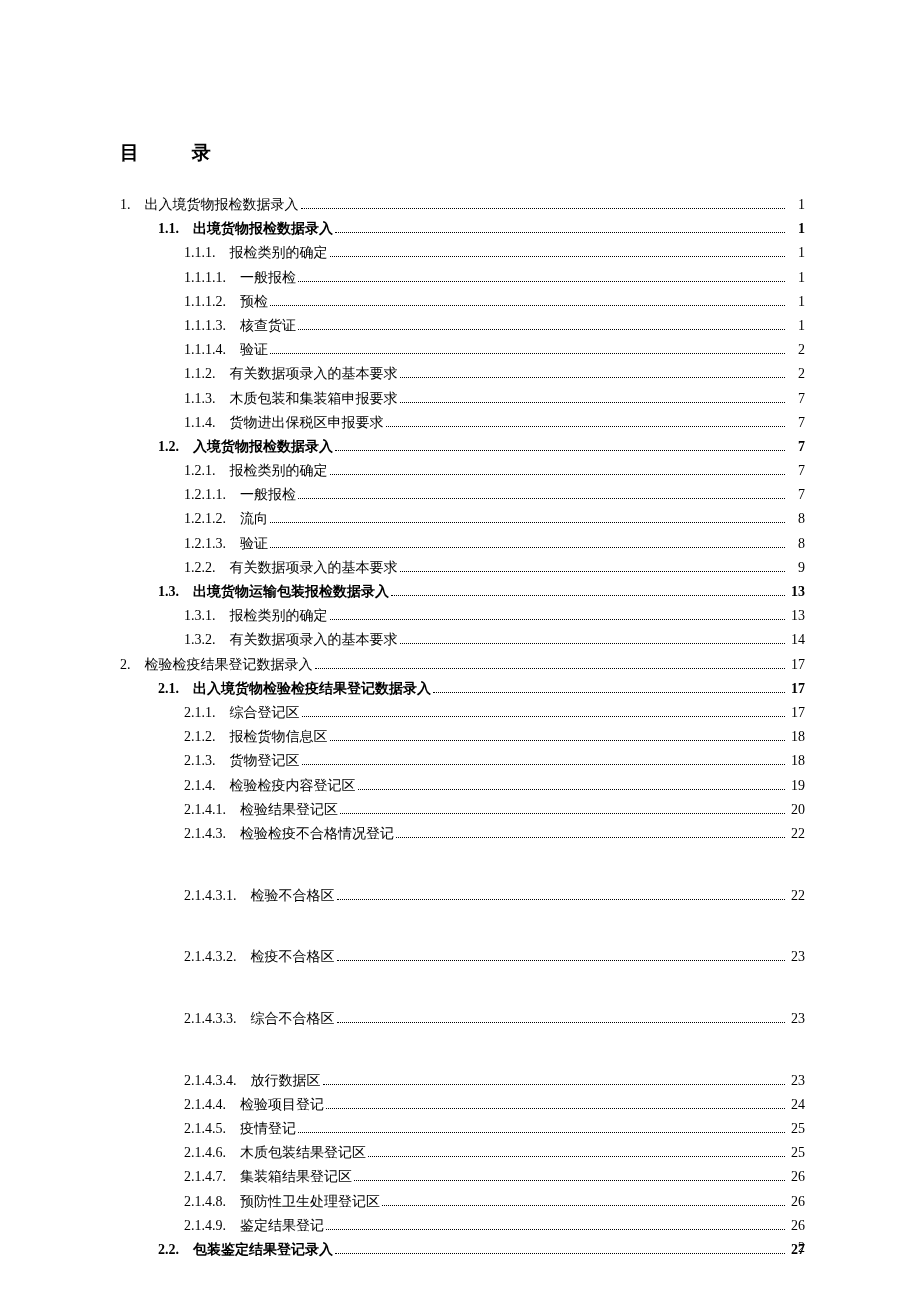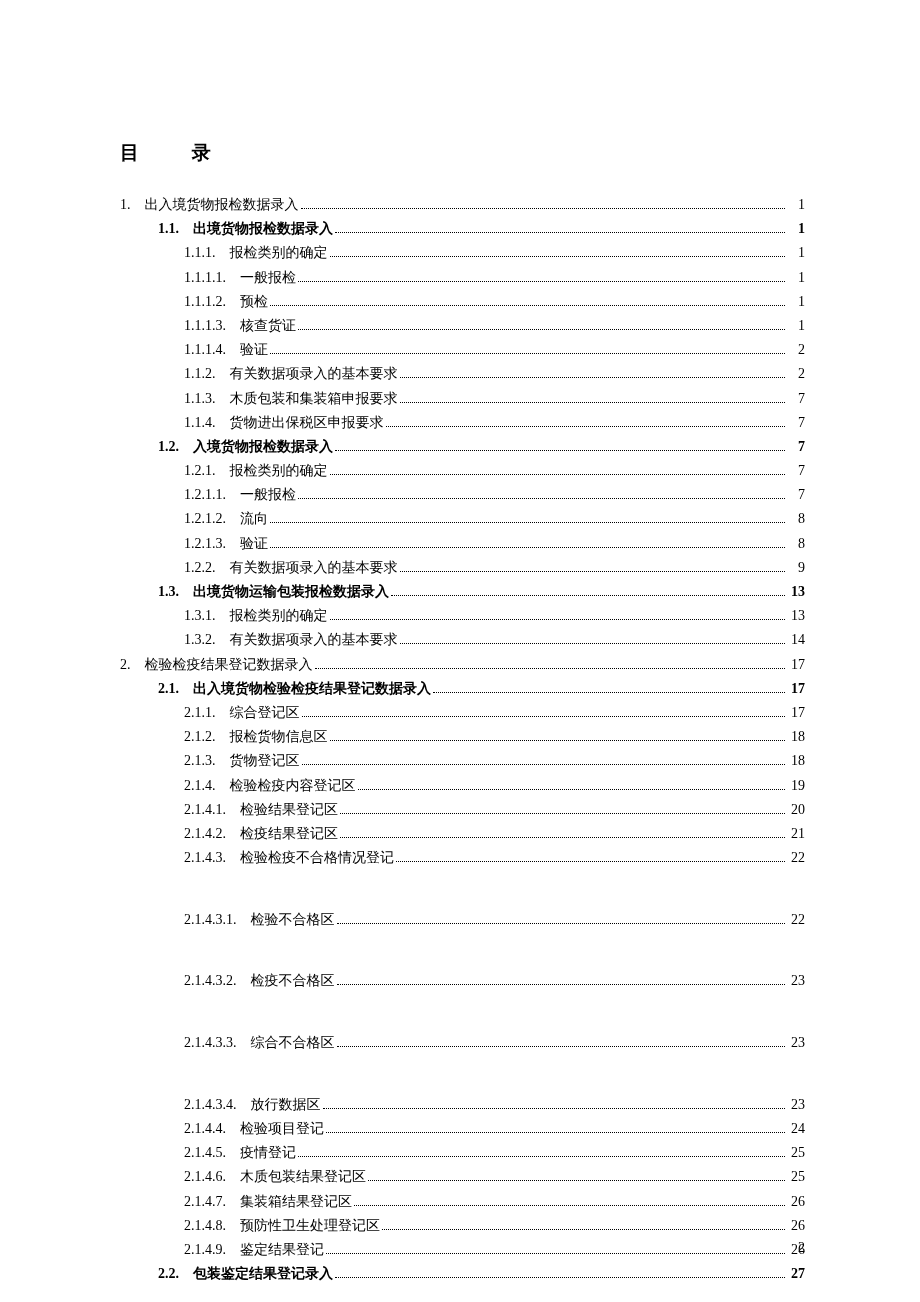--- a/index.html
+++ b/index.html
@@ -227,26 +227,20 @@
         <span class="toc-dots"></span>
         <span class="toc-page">19</span>
       </div>
       <div class="toc-row indent-3">
         <span class="toc-num">2.1.4.1.</span>
         <span class="toc-label">检验结果登记区</span>
         <span class="toc-dots"></span>
         <span class="toc-page">20</span>
       </div>
       <div class="toc-row indent-3">
-        <span class="toc-num">2.1.4.2.</span>
-        <span class="toc-label">检疫结果登记区</span>
-        <span class="toc-dots"></span>
-        <span class="toc-page">21</span>
-      </div>
-      <div class="toc-row indent-3">
         <span class="toc-num">2.1.4.3.</span>
         <span class="toc-label">检验检疫不合格情况登记</span>
         <span class="toc-dots"></span>
         <span class="toc-page">22</span>
       </div>
       <div class="toc-row indent-4">
         <span class="toc-num">2.1.4.3.1.</span>
         <span class="toc-label">检验不合格区</span>
         <span class="toc-dots"></span>
         <span class="toc-page">22</span>

